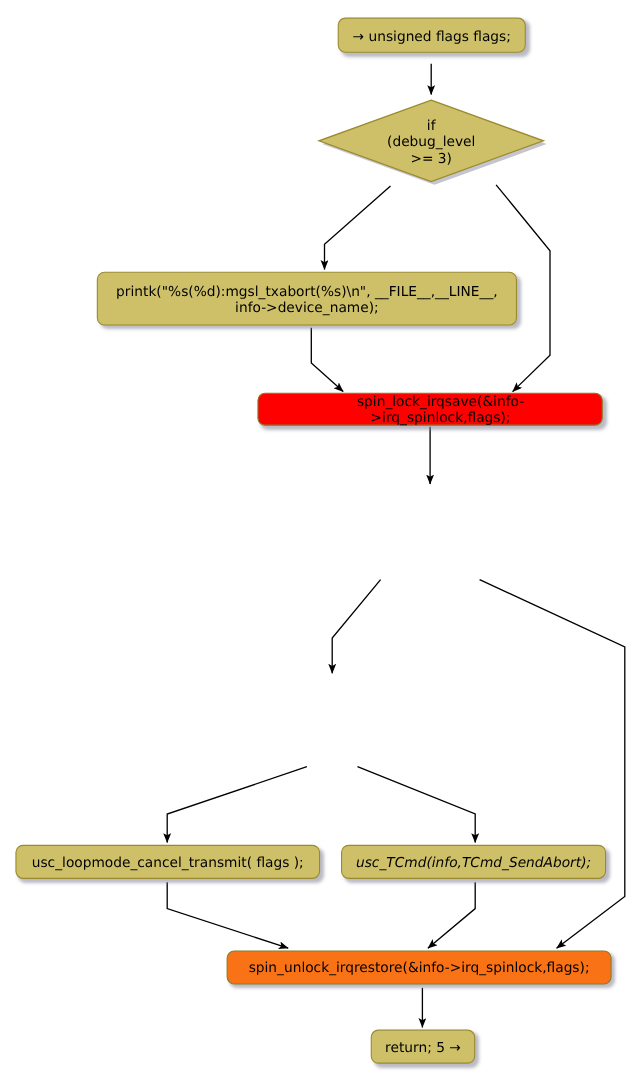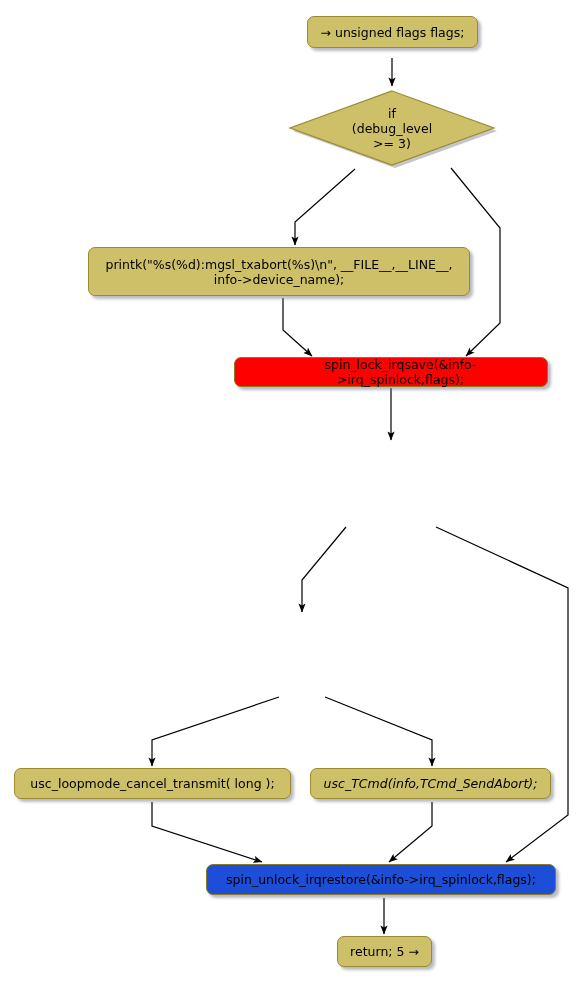--- a/index.html
+++ b/index.html
@@ -47,21 +47,21 @@
     font-size: 12.5px;
     line-height: 15px;
     padding: 3px 8px;
     white-space: pre-line;
   }
   .rect-node.red {
     background: #ff0000;
     border-color: #8a7a28;
   }
   .rect-node.green {
-    background: #1d4ed8;
+    background: #f97316;
     border-color: #8a7a28;
   }
   
   .diamond-node {
     position: absolute;
   }
   .diamond-node svg {
     position: absolute;
     left: 0;
     top: 0;
@@ -136,21 +136,21 @@
 &gt;= 3)</div>
   </div>
 
   <div class="node rect-node" style="left:88px; top:247px; width:382px; height:49px;">printk("%s(%d):mgsl_txabort(%s)\n", __FILE__,__LINE__,
 info-&gt;device_name);</div>
 
   <div class="node rect-node red" style="left:234px; top:357px; width:314px; height:30px;padding-left:27px;">spin_lock_irqsave(&amp;info-&gt;irq_spinlock,flags);</div>
 
 
 
-  <div class="node rect-node" style="left:14px; top:768px; width:277px; height:31px;">usc_loopmode_cancel_transmit( long );</div>
+  <div class="node rect-node" style="left:14px; top:768px; width:277px; height:31px;">usc_loopmode_cancel_transmit( flags );</div>
 
   <div class="node rect-node" style="left:310px; top:768px; width:241px; height:31px;font-style:italic;">usc_TCmd(info,TCmd_SendAbort);</div>
 
   <div class="node rect-node green" style="left:206px; top:864px; width:350px; height:31px;">spin_unlock_irqrestore(&amp;info-&gt;irq_spinlock,flags);</div>
 
   <div class="node rect-node" style="left:337px; top:936px; width:95px; height:31px;">return; 5 →</div>
 
 </div>
 
 </body></html>

